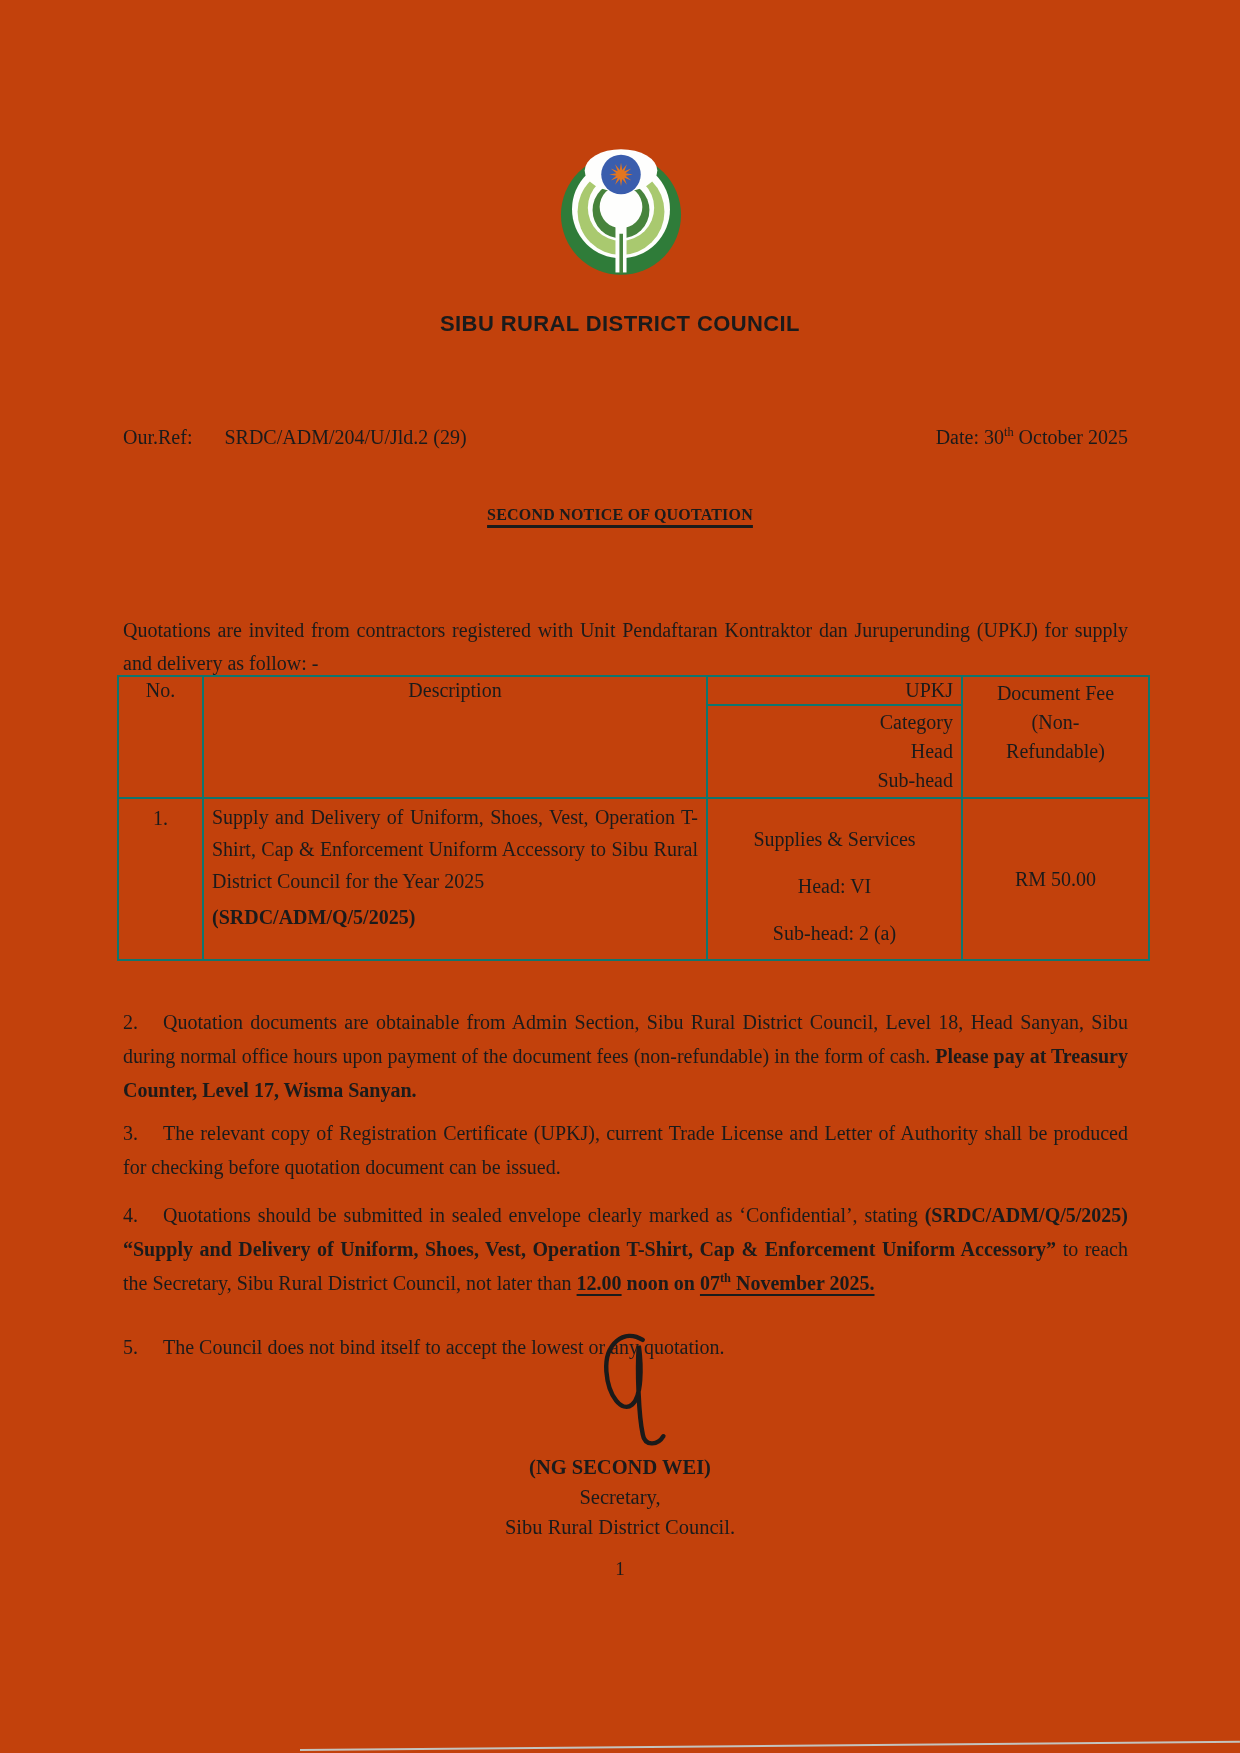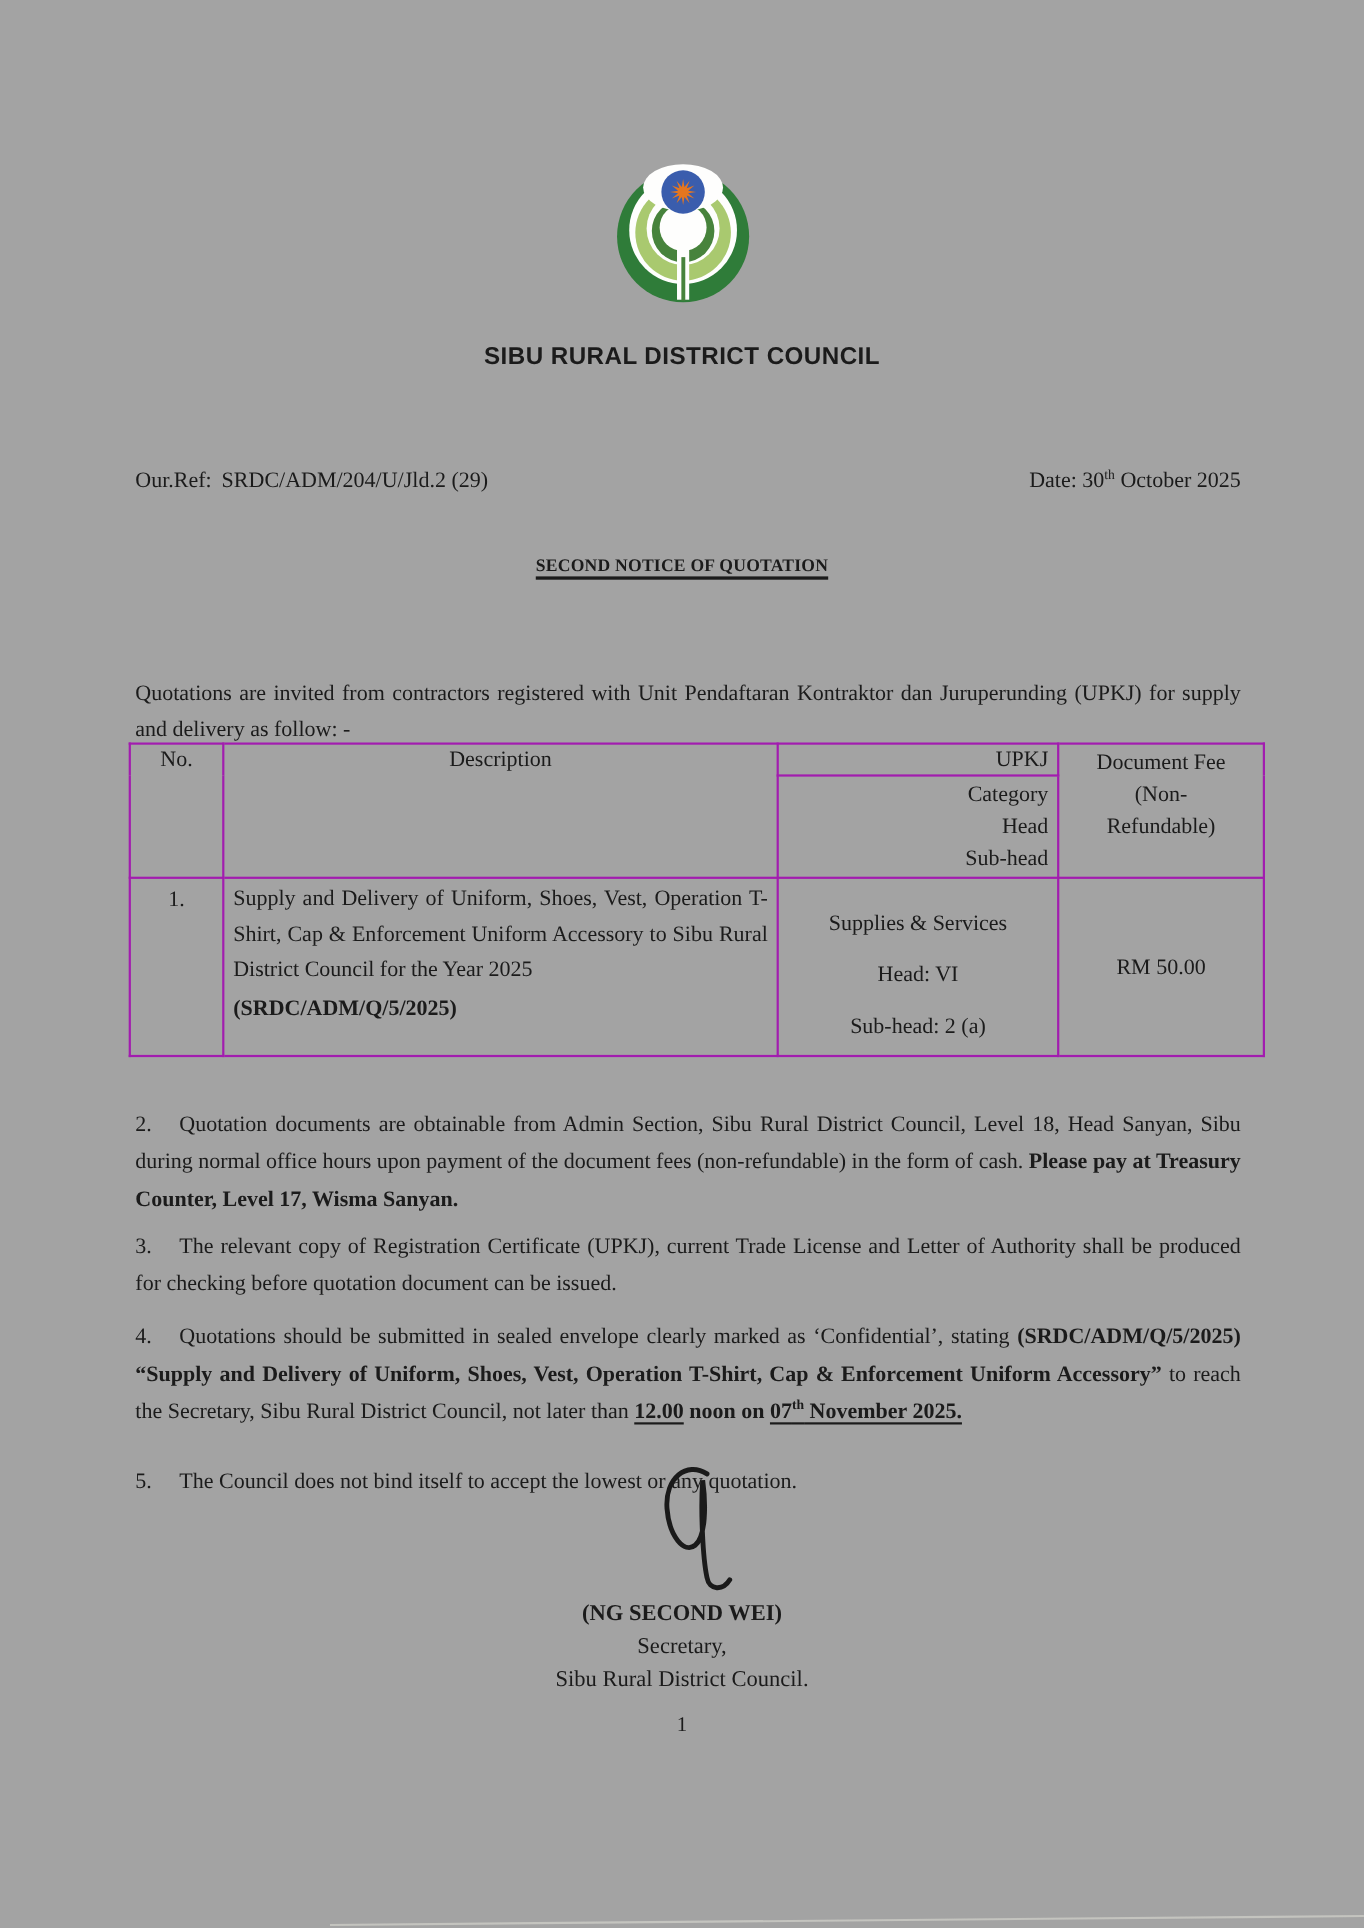--- a/index.html
+++ b/index.html
@@ -8,38 +8,38 @@
     --mid-green:#47833c;
     --logo-blue:#3a5dad;
     --logo-orange:#e4761f;
     --ink:#1b1b1b;
   }
   html,body{margin:0;padding:0;background:#e8e8e8;}
   .page{
     position:relative;
     width:1240px;height:1753px;
     margin:0 auto;
-    background:#a3a3a3;
+    background:#c2410c;
     font-family:"Liberation Serif","DejaVu Serif",serif;
     color:var(--ink);
     overflow:hidden;
   }
   .logo{position:absolute;left:542px;top:144px;width:158px;height:140px;}
   .council-title{
     position:absolute;left:0;top:311px;width:100%;
     text-align:center;
     font-family:"Liberation Sans","DejaVu Sans",sans-serif;
     font-weight:bold;font-size:22px;letter-spacing:0.4px;
   }
   .refrow{
     position:absolute;left:123px;top:426px;width:1005px;
     display:flex;justify-content:space-between;
     font-size:20px;
   }
-  .ref-label{margin-right:9px;}
+  .ref-label{margin-right:32px;}
   sup{font-size:0.62em;vertical-align:super;line-height:0;}
   .doc-title{
     position:absolute;left:0;top:506px;width:100%;
     text-align:center;font-size:16px;font-weight:bold;
     letter-spacing:0.2px;
   }
   .doc-title .u{
     text-decoration:underline;
     text-decoration-thickness:2.5px;
     text-underline-offset:5px;
@@ -60,21 +60,21 @@
     font-weight:bold;text-decoration:underline;
     text-decoration-thickness:2px;text-underline-offset:4px;
   }
   
   .quote-table{
     position:absolute;left:117px;top:675px;width:1011px;
     border-collapse:collapse;table-layout:fixed;
     font-size:20px;
   }
   .quote-table th,.quote-table td{
-    border:2px solid #a21caf;
+    border:2px solid #0f766e;
     padding:2px 8px;
     font-weight:normal;
   }
   .th-bold{font-weight:bold;}
   .cell-no{width:67px;text-align:center;vertical-align:top;}
   .cell-desc{width:486px;vertical-align:top;}
   .cell-upkj{width:237px;text-align:right;vertical-align:top;}
   .cell-fee{width:169px;text-align:center;vertical-align:top;}
   .hdr-top{height:24px;}
   .hdr-sub{height:85px;}

